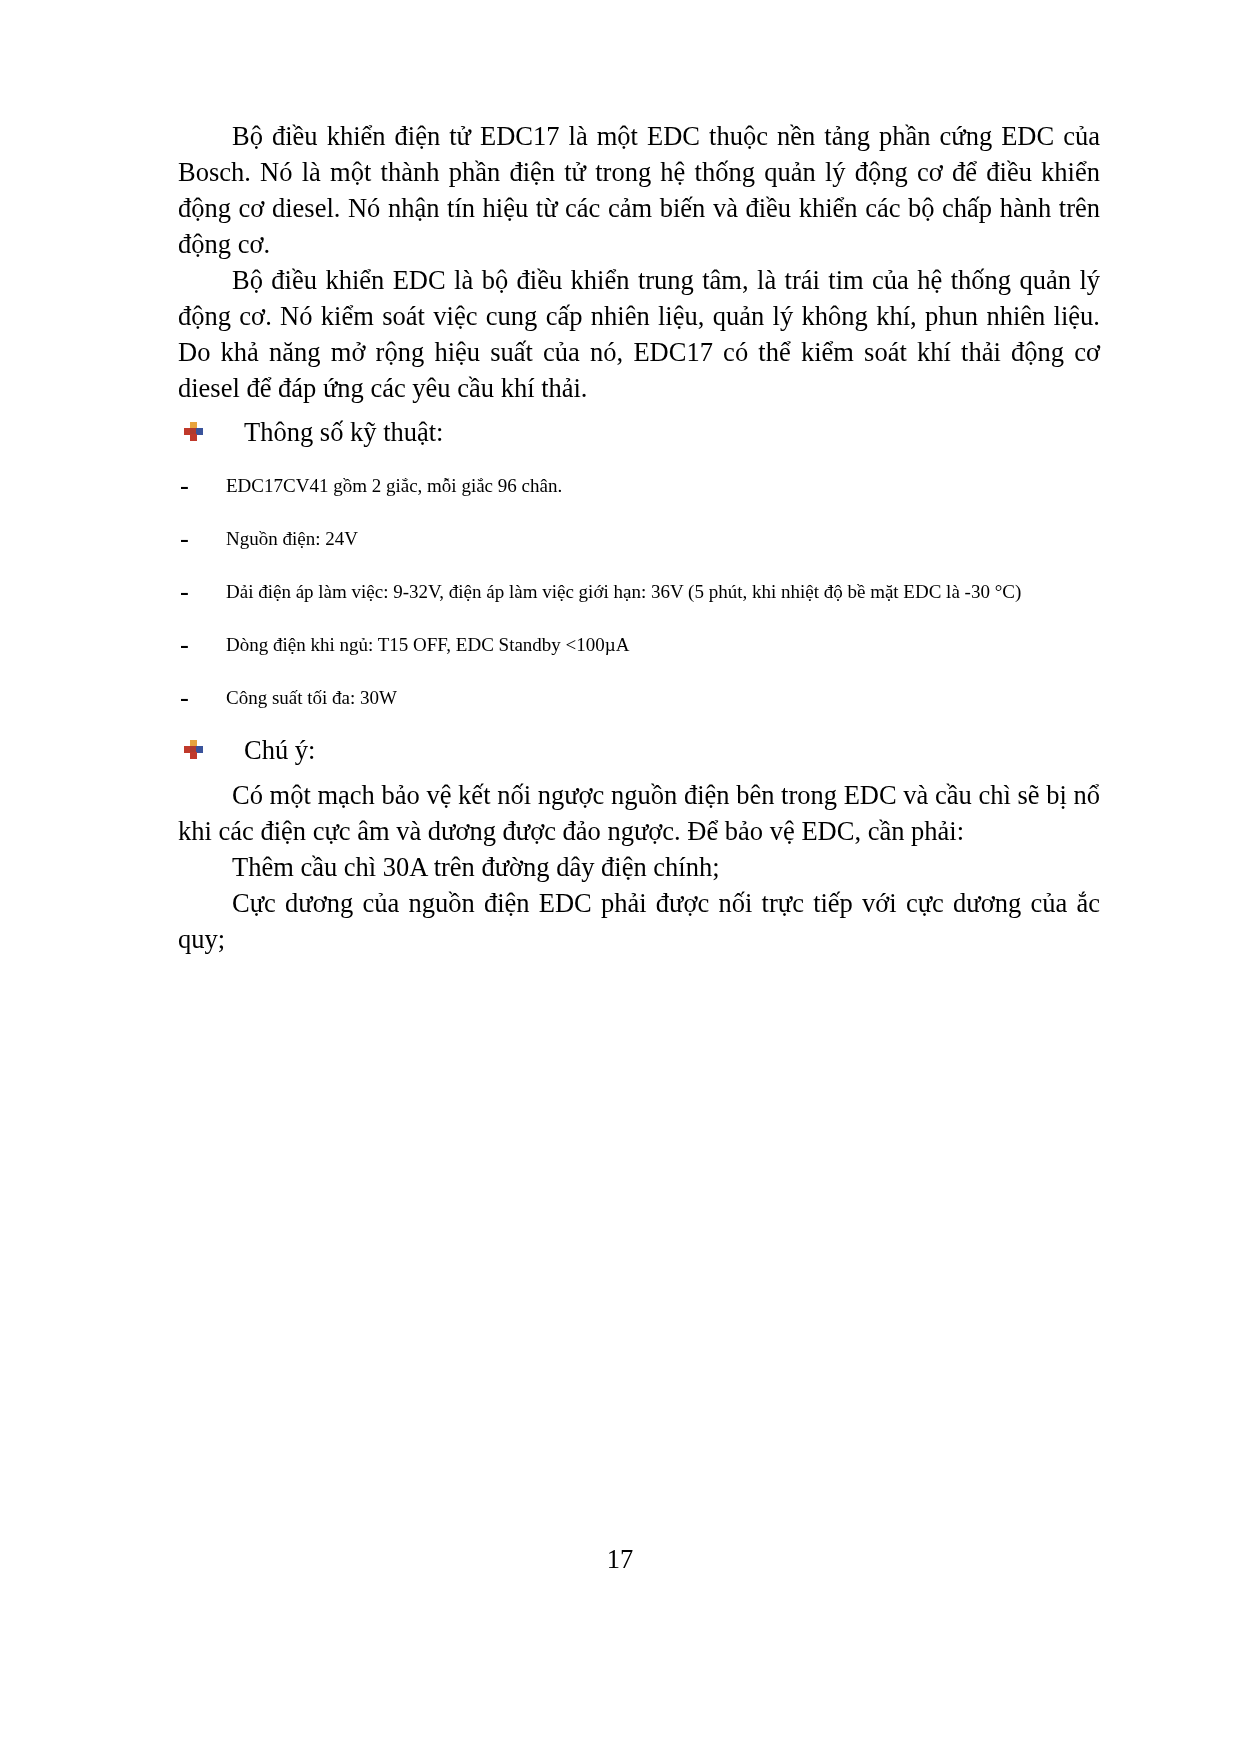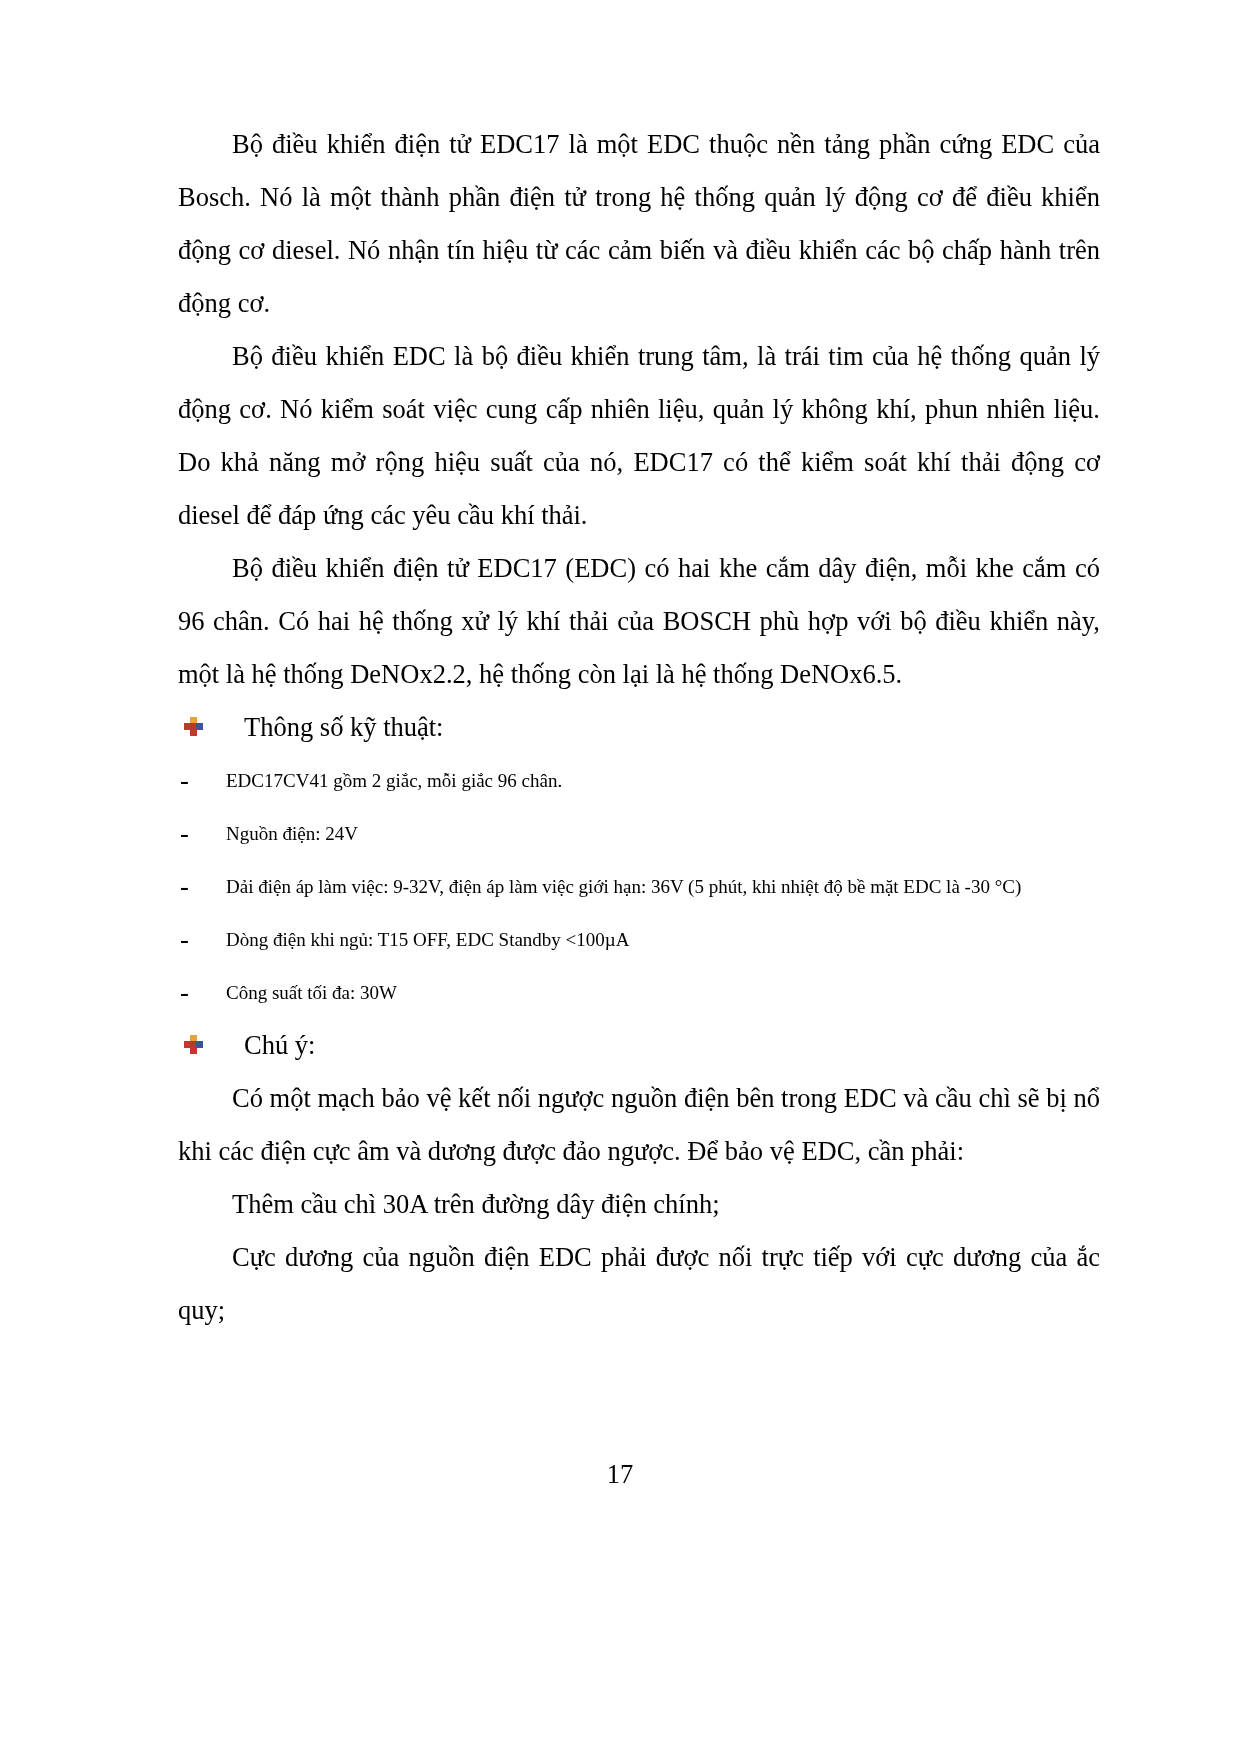--- a/index.html
+++ b/index.html
@@ -19,21 +19,21 @@
     position: absolute;
     left: 0;
     top: 0;
     width: 1240px;
     height: 1754px;
     box-sizing: border-box;
     padding: 118px 140px 40px 178px;
   }
   .body-text {
     font-size: 26.5px;
-    line-height: 53px;
+    line-height: 36px;
     text-align: justify;
     text-justify: inter-word;
     margin: 0;
   }
   p.para {
     text-indent: 54px;
     margin: 0;
   }
   .bullet-head {
     display: flex;
@@ -88,34 +88,33 @@
     text-align: justify;
     flex: 1;
   }
   .plain-indent {
     text-indent: 54px;
   }
   .page-number {
     position: absolute;
     left: 0;
     right: 0;
-    top: 1459px;
+    top: 1544px;
     text-align: center;
     font-size: 26.5px;
     font-family: "Liberation Serif", "DejaVu Serif", serif;
   }
 </style>
 </head>
 <body>
 
 <div class="page">
 
   <p class="body-text para">Bộ điều khiển điện tử EDC17 là một EDC thuộc nền tảng phần cứng EDC của Bosch. Nó là một thành phần điện tử trong hệ thống quản lý động cơ để điều khiển động cơ diesel. Nó nhận tín hiệu từ các cảm biến và điều khiển các bộ chấp hành trên động cơ.</p>
   <p class="body-text para">Bộ điều khiển EDC là bộ điều khiển trung tâm, là trái tim của hệ thống quản lý động cơ. Nó kiểm soát việc cung cấp nhiên liệu, quản lý không khí, phun nhiên liệu. Do khả năng mở rộng hiệu suất của nó, EDC17 có thể kiểm soát khí thải động cơ diesel để đáp ứng các yêu cầu khí thải.</p>
-  <p class="body-text para">Bộ điều khiển điện tử EDC17 (EDC) có hai khe cắm dây điện, mỗi khe cắm có 96 chân. Có hai hệ thống xử lý khí thải của BOSCH phù hợp với bộ điều khiển này, một là hệ thống DeNOx2.2, hệ thống còn lại là hệ thống DeNOx6.5.</p>
 
   <div class="bullet-head">
     <span class="bullet-marker">
       <span class="wing">
           <i class="t"></i>
           <i class="l"></i>
           <i class="c"></i>
           <i class="r"></i>
           <i class="b"></i>
         </span>

